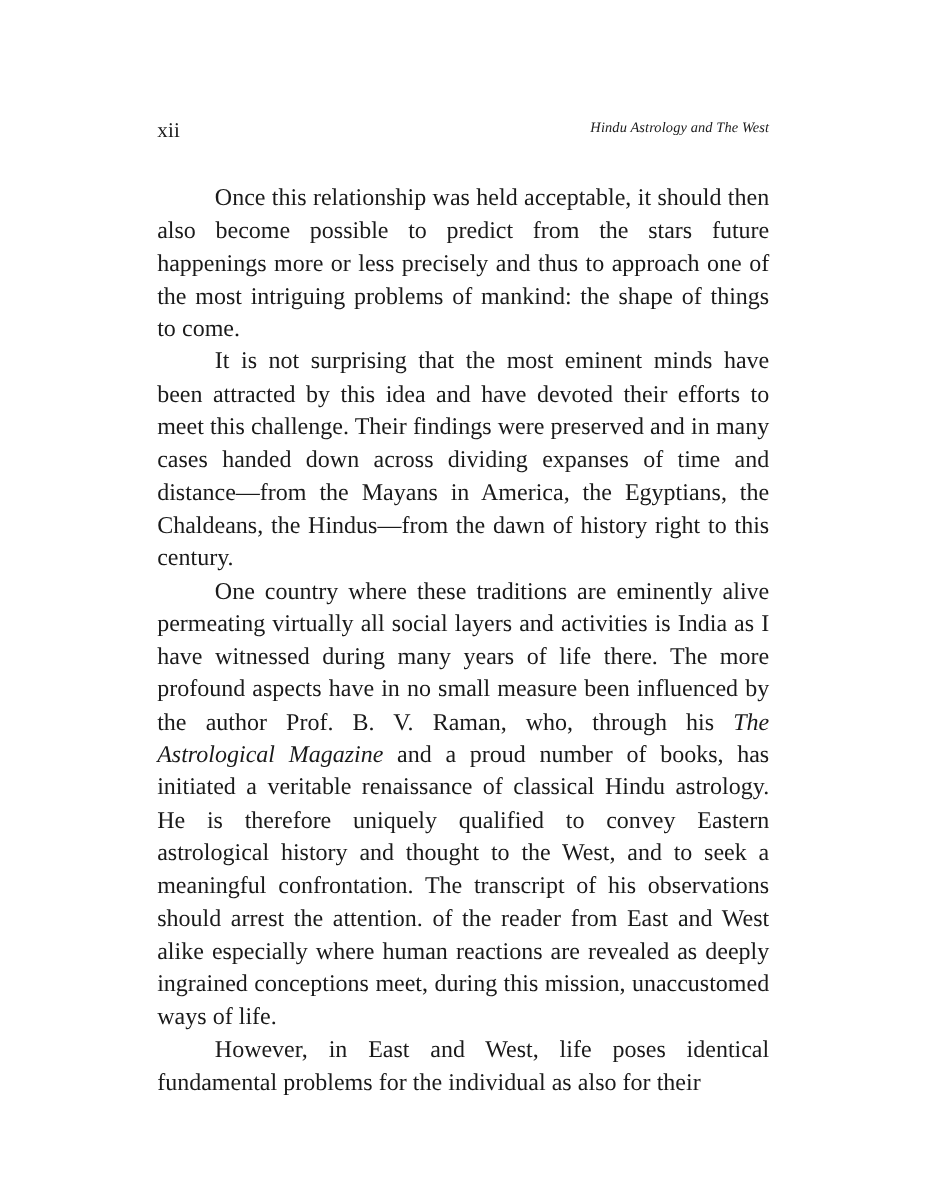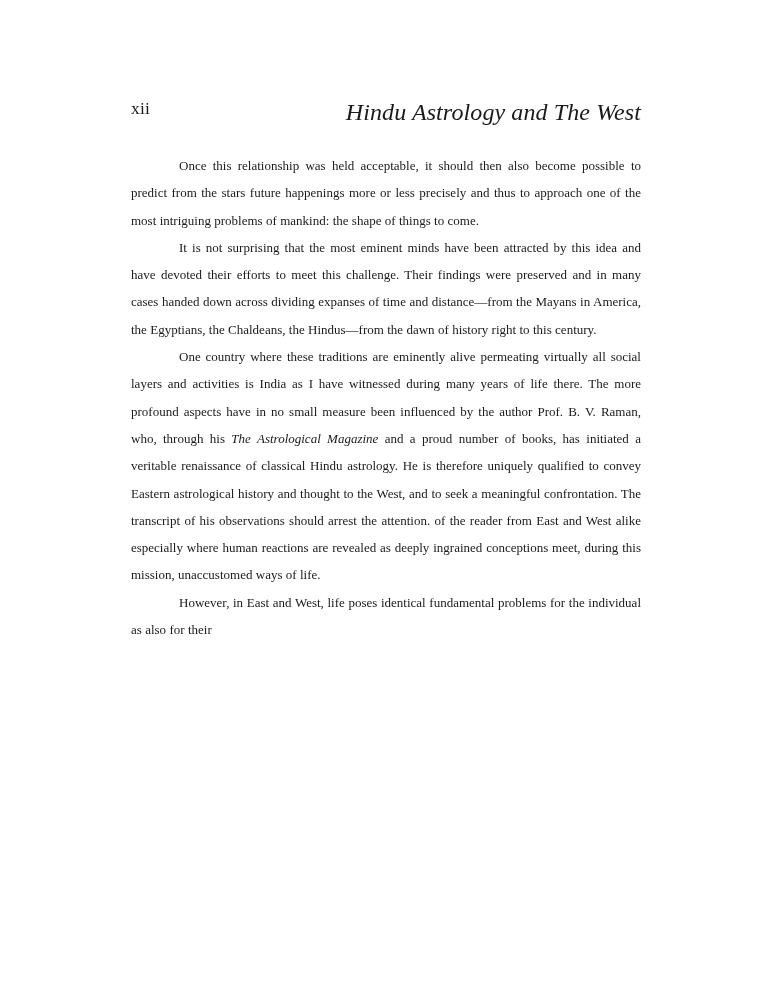--- a/index.html
+++ b/index.html
@@ -33,39 +33,39 @@
     font-family: "Liberation Serif", "DejaVu Serif", serif;
     font-size: 17.5px;
     font-style: normal;
     color: #1a1a1a;
     letter-spacing: 0.2px;
     line-height: 1;
   }
 
   .head-title {
     font-family: "Liberation Serif", "DejaVu Serif", serif;
-    font-size: 24px;
+    font-size: 12px;
     font-style: italic;
     color: #1a1a1a;
     line-height: 1;
     letter-spacing: 0.1px;
     white-space: nowrap;
   }
 
   
   .textblock {
     position: absolute;
     left: 131px;
     top: 152px;
     width: 510px;
   }
 
   .para {
     font-family: "Liberation Serif", "DejaVu Serif", serif;
-    font-size: 13px;
+    font-size: 20px;
     line-height: 27.3px;
     color: #1a1a1a;
     text-align: justify;
     text-justify: inter-word;
     margin: 0;
     text-indent: 48px;
     hyphens: none;
     -webkit-hyphens: none;
     word-spacing: 0.1px;
   }

